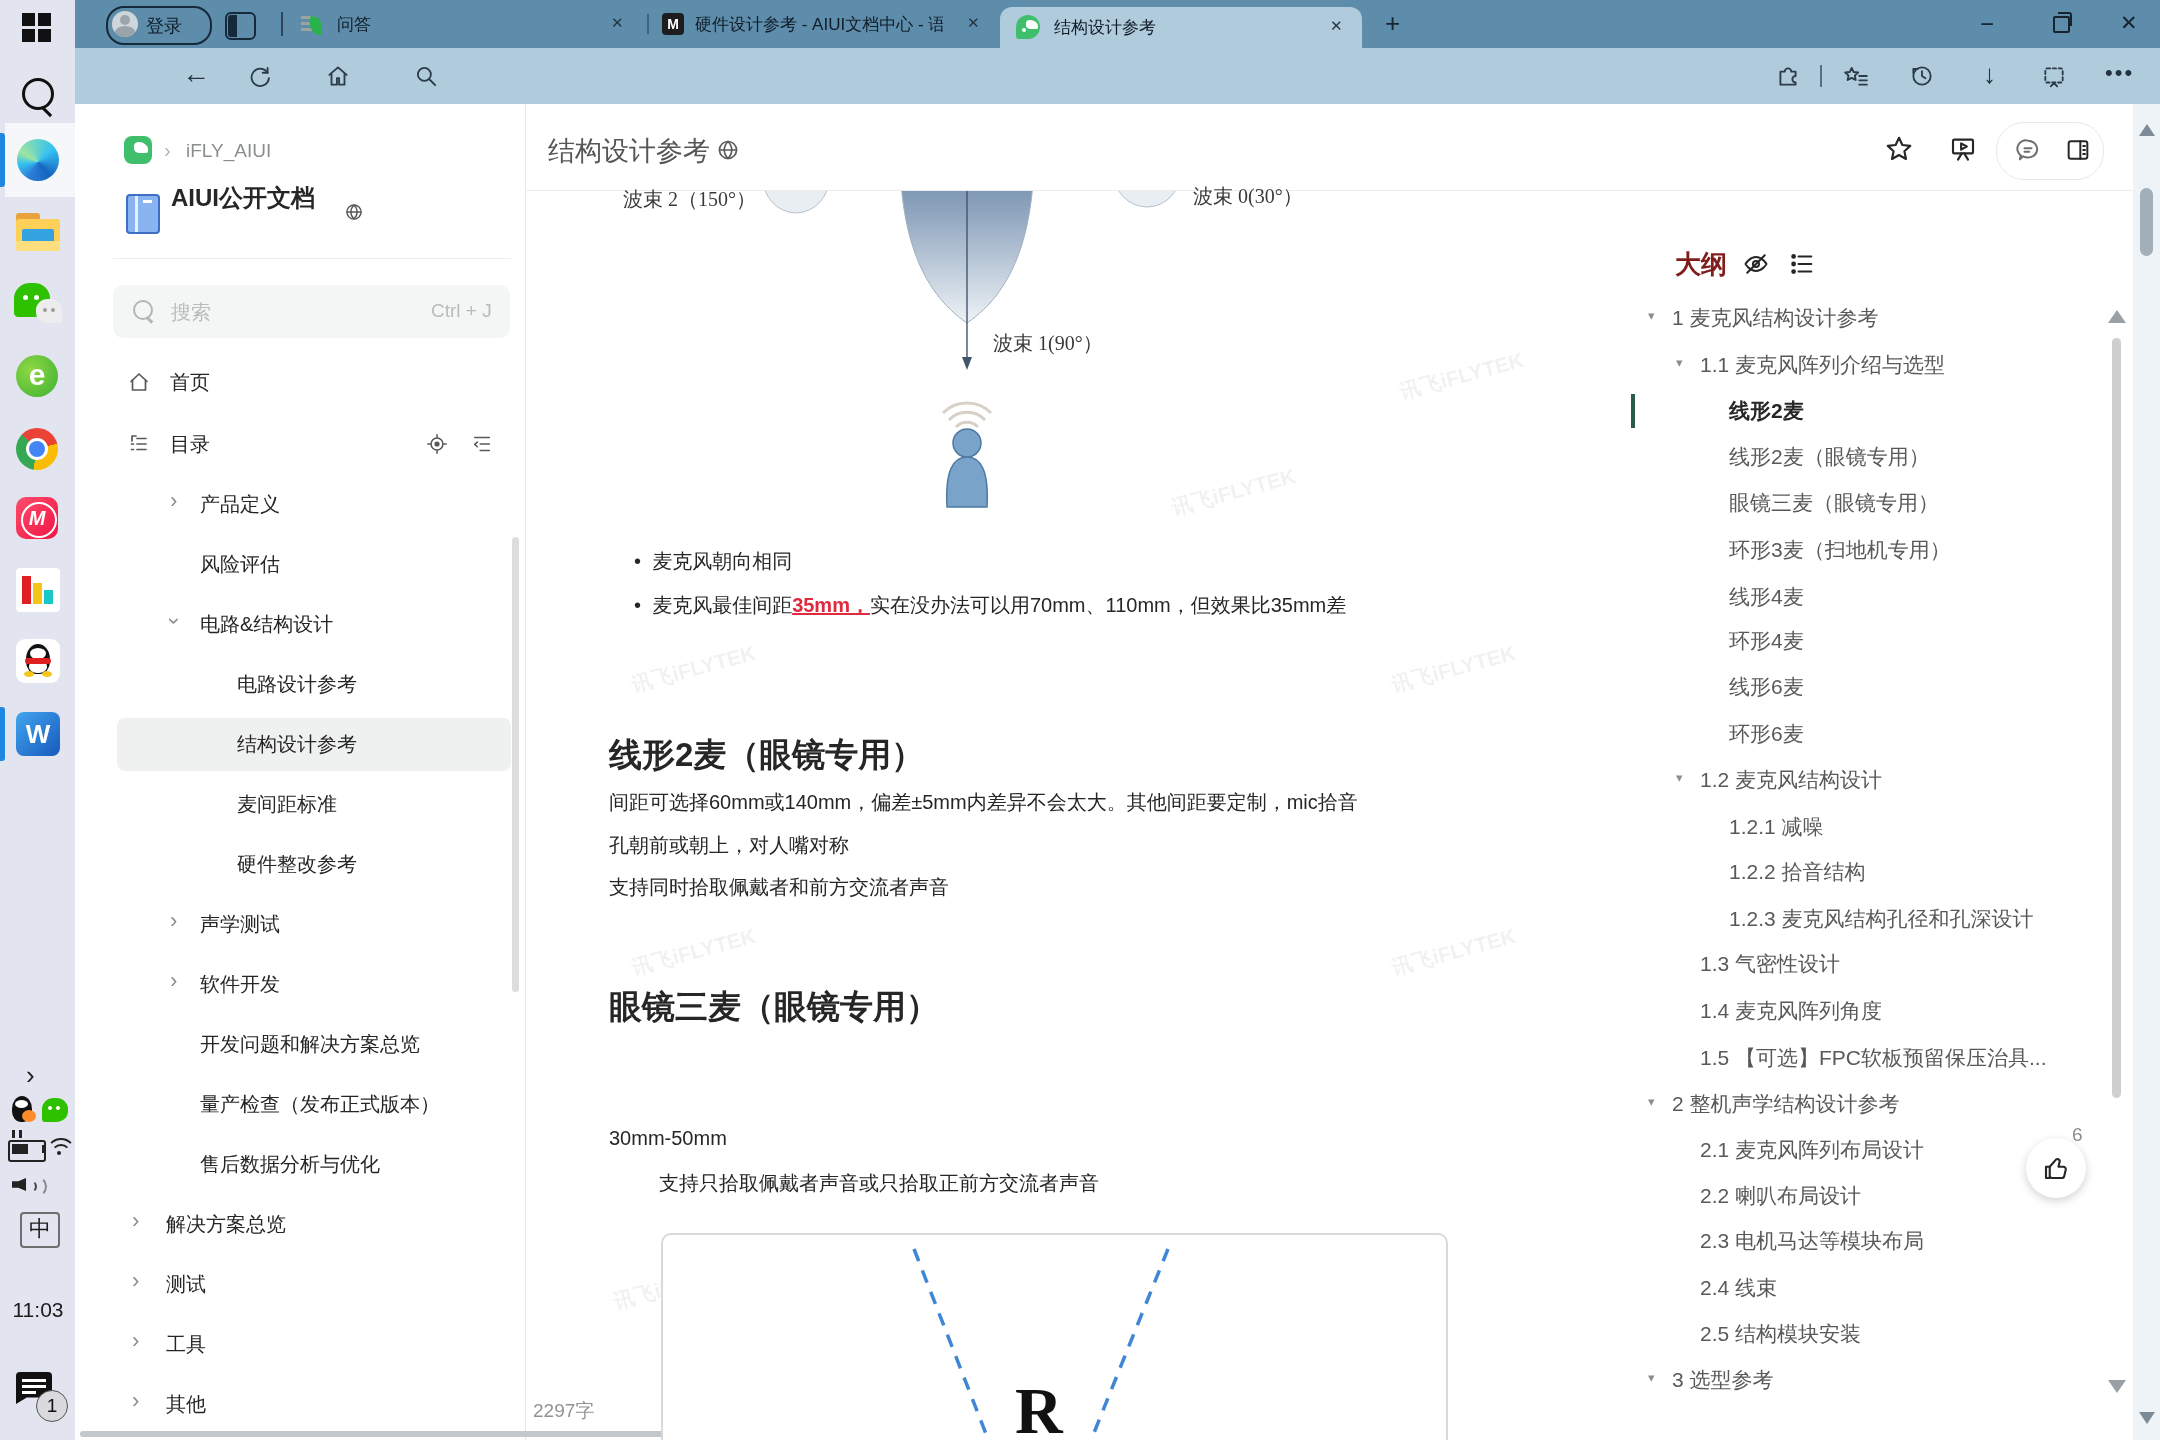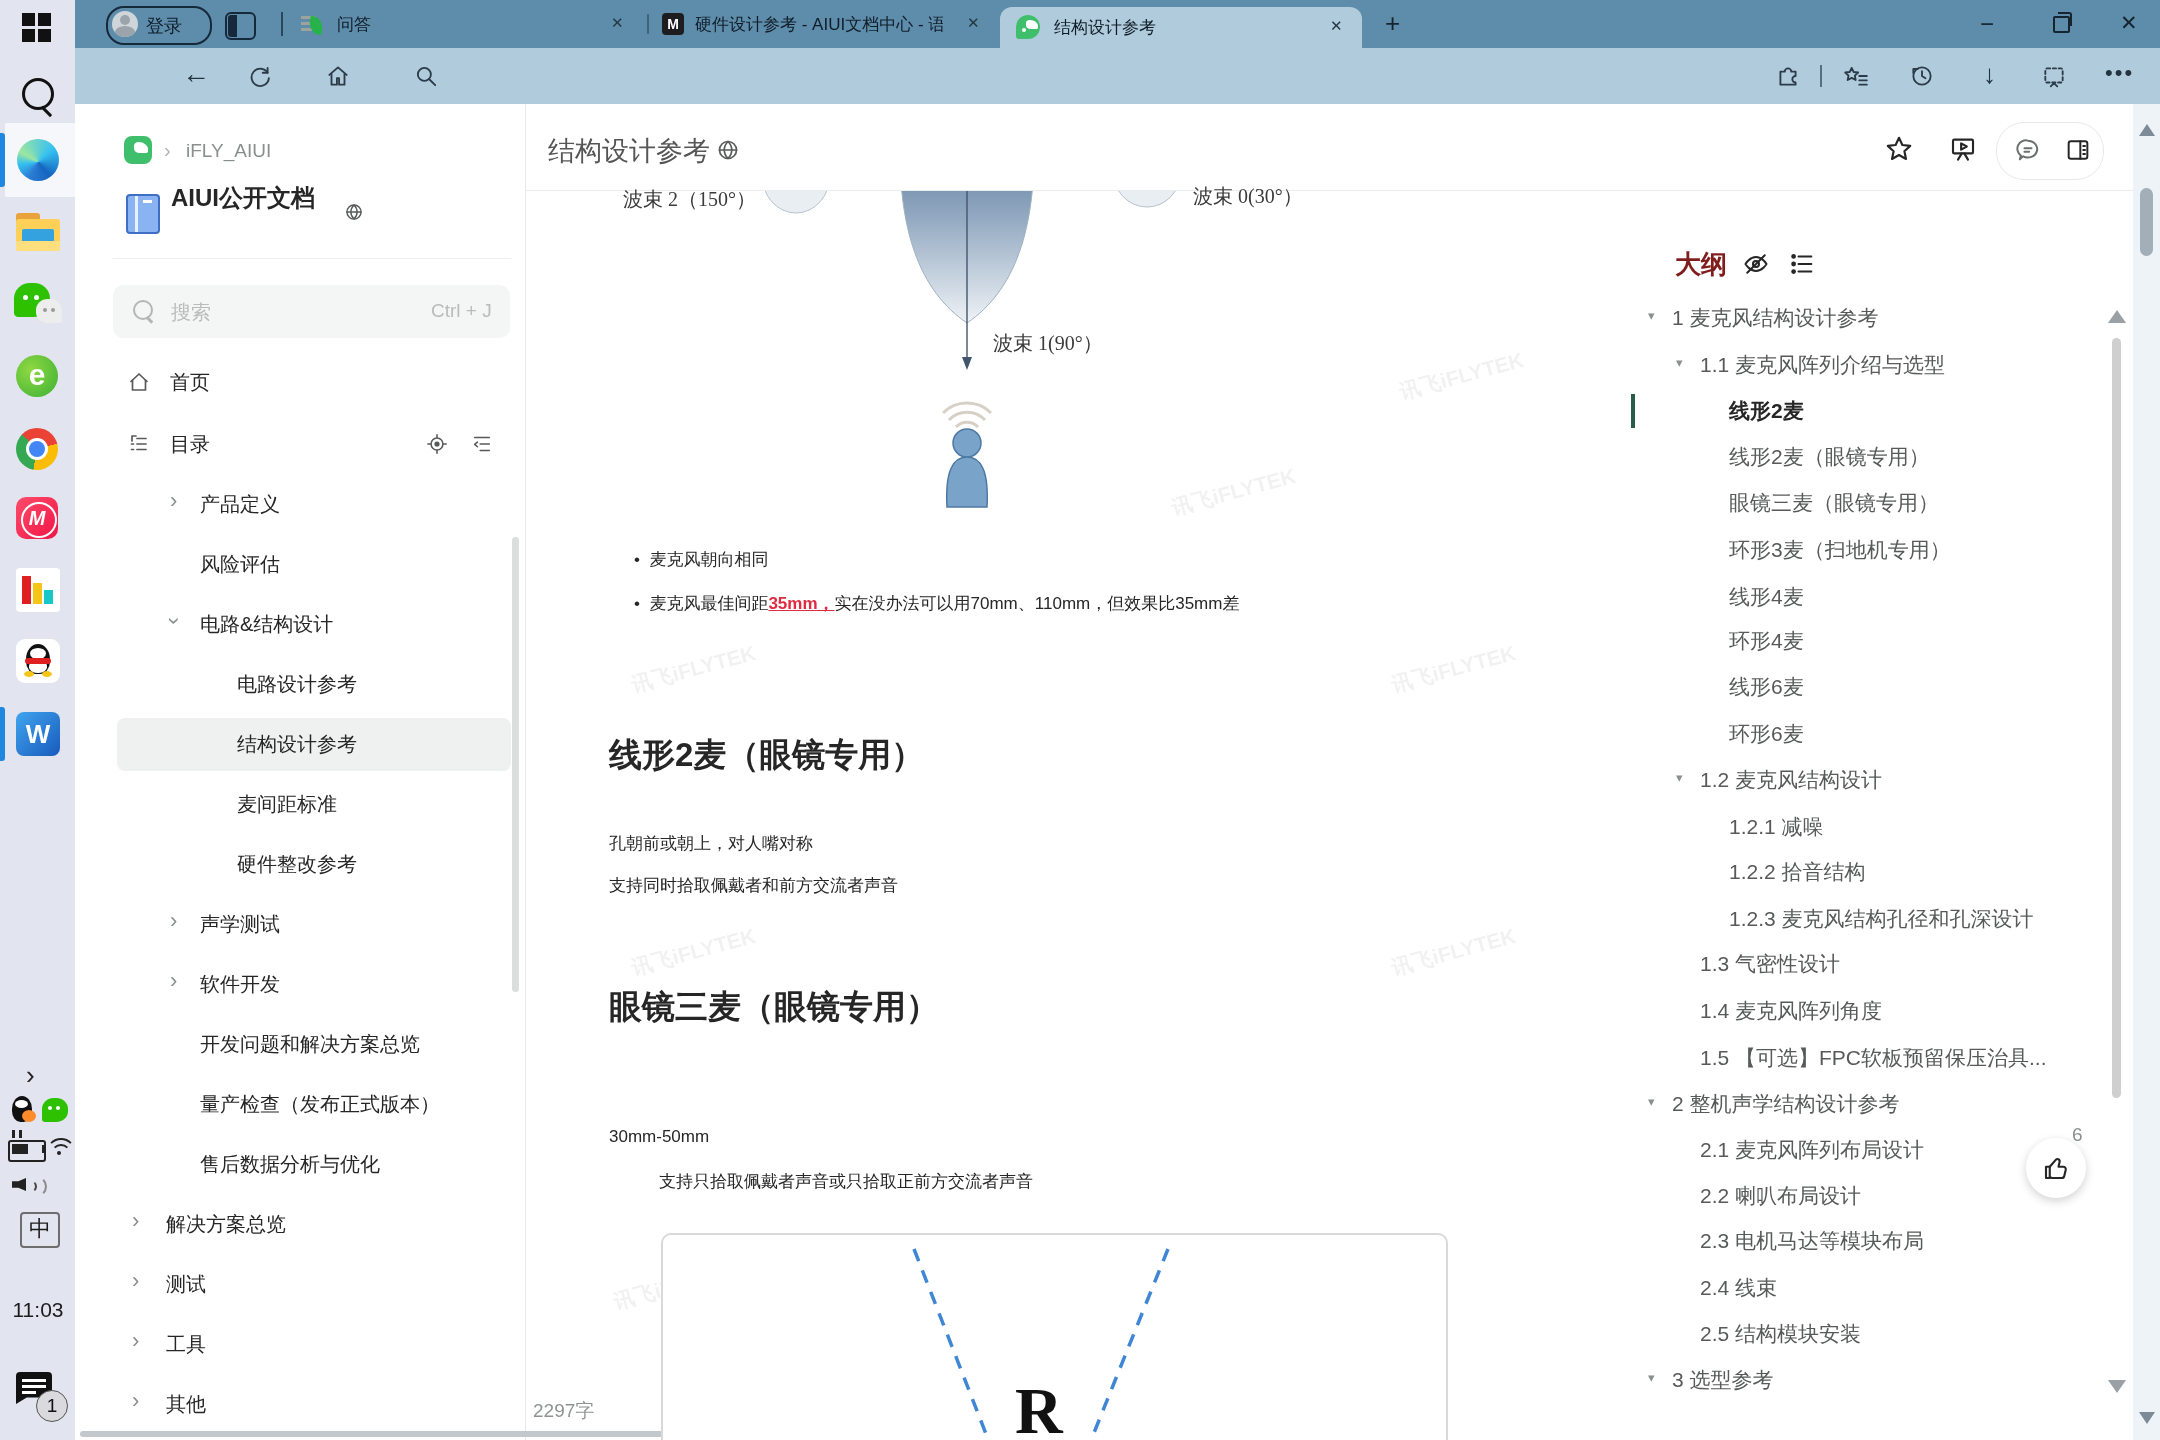--- a/index.html
+++ b/index.html
@@ -23,21 +23,21 @@
   .tbic svg{width:26px;height:26px;stroke:#2b3b47;fill:none;stroke-width:1.7;stroke-linecap:round;stroke-linejoin:round;}
   #addrpill{left:480px;top:57px;width:1198px;height:40px;background:#ccdfeb;border-radius:20px;}
   .urltxt{font-size:17.5px;white-space:nowrap;}
   
   .gic svg{width:24px;height:24px;stroke:#585a5a;fill:none;stroke-width:1.7;stroke-linecap:round;stroke-linejoin:round;}
   .slab{font-size:20px;color:#262626;white-space:nowrap;}
   .chev{font-size:22px;color:#8a8f8d;line-height:1;}
   .caret{font-size:13px;color:#8a8f8d;line-height:1;}
   
   .h2{font-size:33px;font-weight:bold;color:#262626;white-space:nowrap;}
-  .body{font-size:17px;color:#262626;white-space:nowrap;}
+  .body{font-size:20px;color:#262626;white-space:nowrap;}
   .red{color:#df2a3f;font-weight:bold;text-decoration:underline;}
   .figlabel{font-family:"Liberation Serif","DejaVu Serif",serif;font-size:20px;color:#3a3a3a;white-space:nowrap;}
   .wm{font-size:21px;color:rgba(0,0,0,0.055);transform:rotate(-15deg);white-space:nowrap;font-weight:bold;}
   .olab{font-size:21px;color:#585a5a;white-space:nowrap;}
   .oactive{font-weight:bold;color:#262626;}
 </style>
 </head>
 <body>
 
 <div id="screen">
@@ -405,20 +405,21 @@
     <path d="M 287,316 c -2,-36 6,-50 20,-50 c 14,0 22,14 20,50 z" fill="#7aa3ca" stroke="#4d79a3" stroke-width="1.5"></path>
   </svg>
   <span class="r figlabel" style="left:623px;top:186px">波束 2（150°）</span>
   <span class="r figlabel" style="left:1193px;top:183px">波束 0(30°）</span>
   <span class="r figlabel" style="left:993px;top:330px">波束 1(90°）</span>
 
   <div class="r body" style="left:634px;top:548px">•&nbsp;&nbsp;<span>麦克风朝向相同</span></div>
   <div class="r body" style="left:634px;top:592px">•&nbsp;&nbsp;<span>麦克风最佳间距</span><span class="red">35mm，</span><span>实在没办法可以用70mm、110mm，但效果比35mm差</span></div>
 
   <div class="r h2" style="left:609px;top:733px">线形2麦（眼镜专用）</div>
+  <div class="r body" style="left:609px;top:789px">间距可选择60mm或140mm，偏差±5mm内差异不会太大。其他间距要定制，mic拾音</div>
   <div class="r body" style="left:609px;top:832px">孔朝前或朝上，对人嘴对称</div>
   <div class="r body" style="left:609px;top:874px">支持同时拾取佩戴者和前方交流者声音</div>
 
   <div class="r h2" style="left:609px;top:985px">眼镜三麦（眼镜专用）</div>
   <div class="r body" style="left:609px;top:1127px">30mm-50mm</div>
   <div class="r body" style="left:659px;top:1170px">支持只拾取佩戴者声音或只拾取正前方交流者声音</div>
 
   <div class="r" style="left:661px;top:1233px;width:783px;height:240px;border:2px solid #d9d9d9;border-radius:10px;background:#fff;overflow:hidden">
     <svg style="position:absolute;left:0;top:0;width:783px;height:240px" viewBox="0 0 783 240">
       <line x1="251" y1="14" x2="339" y2="240" stroke="#3f86d4" stroke-width="3.5" stroke-dasharray="13 10"></line>

